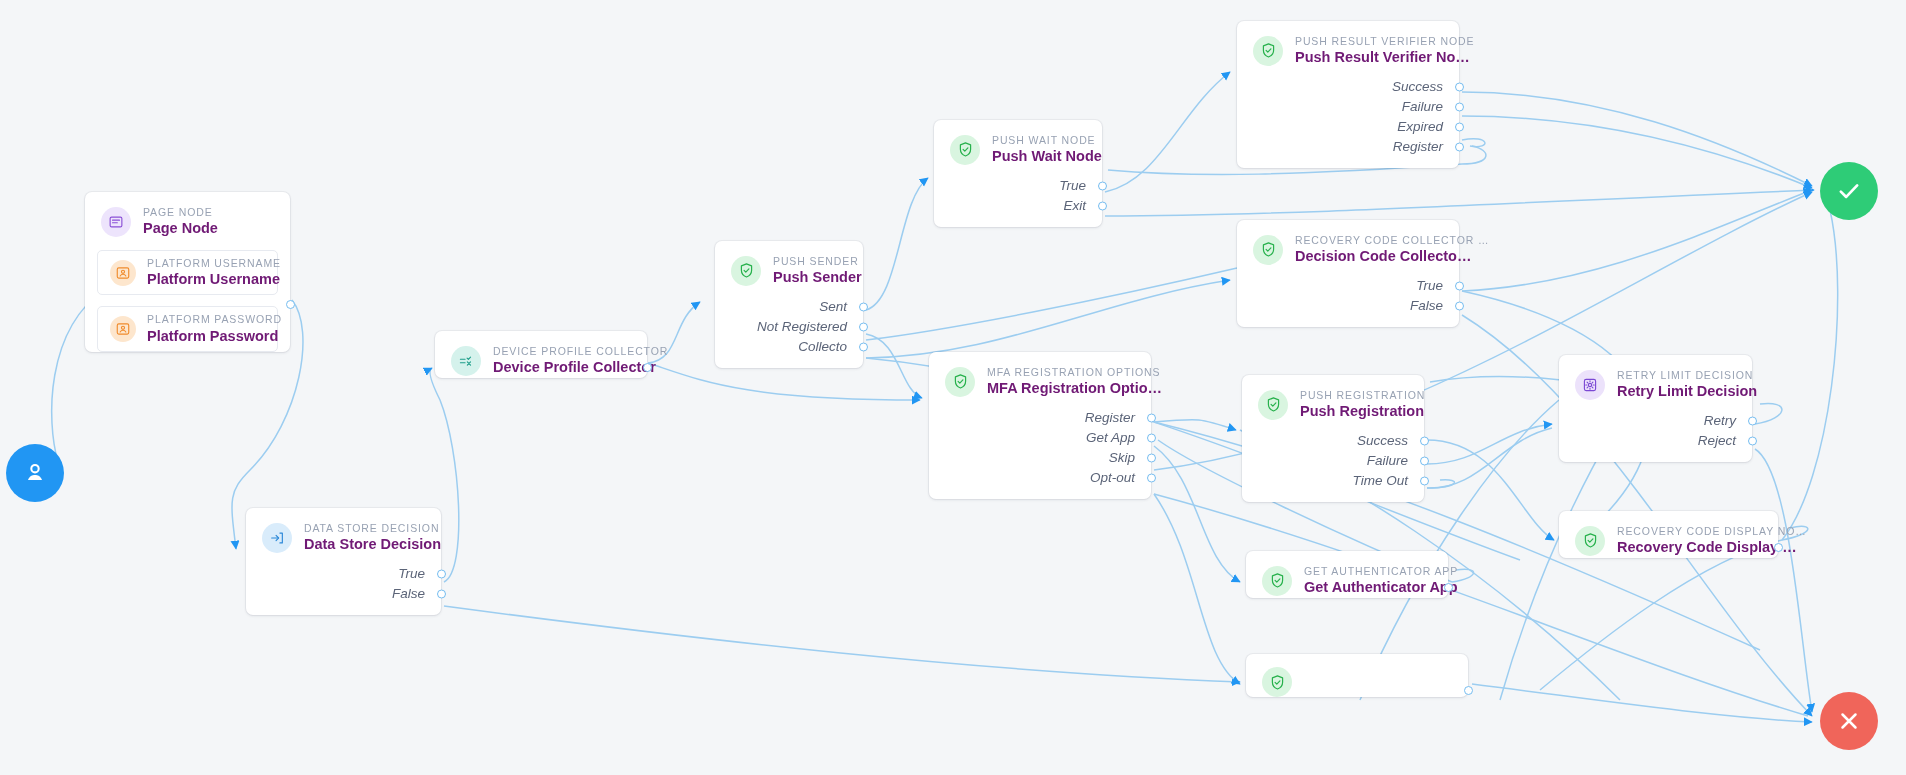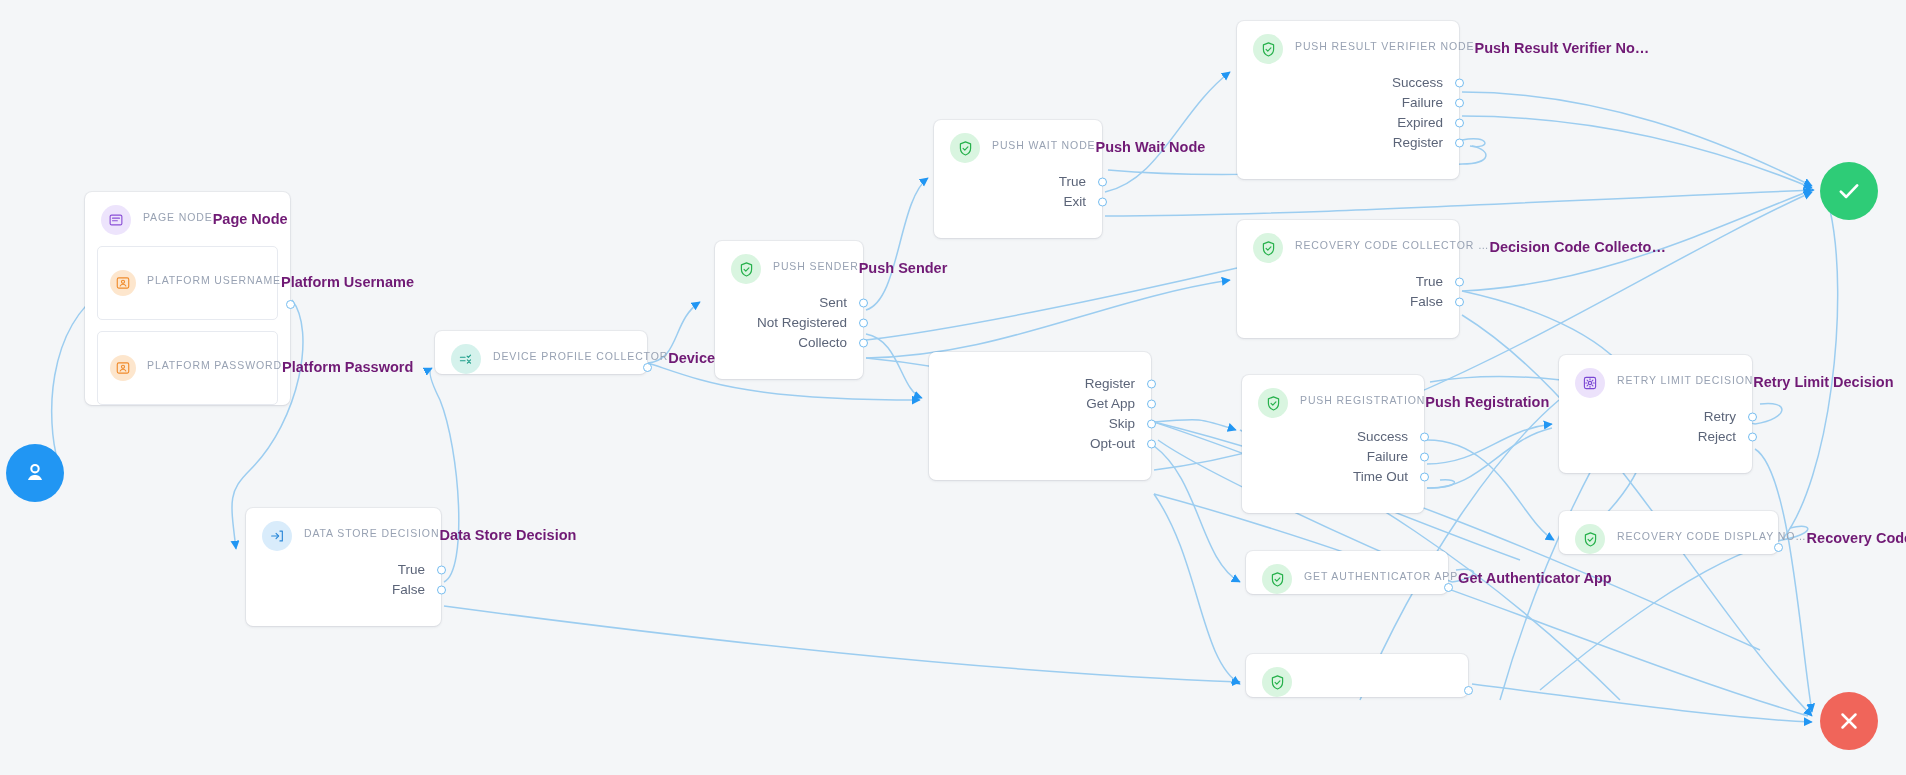--- a/index.html
+++ b/index.html
@@ -19,31 +19,31 @@
     border-radius: 7px;
     box-shadow: 0 1px 3px rgba(16,30,54,.10), 0 0 0 1px rgba(16,30,54,.045);
     padding: 13px 0 0 0;
   }
   .node-head { display: flex; align-items: center; padding: 0 16px 0 16px; }
   .nicon {
     width: 30px; height: 30px; border-radius: 50%;
     display: flex; align-items: center; justify-content: center;
     flex: 0 0 30px; margin-right: 12px;
   }
-  .ntext { display: flex; flex-direction: row; justify-content: flex-end; }
+  .ntext { display: flex; flex-direction: column; justify-content: flex-end; }
   .ntype {
     font-size: 10.5px; letter-spacing: .085em; color: #98a2b3;
     text-transform: uppercase; line-height: 1.35; white-space: nowrap;
     font-weight: 400;
   }
   .ntitle {
     font-size: 14.5px; font-weight: 700; color: #701a75;
     line-height: 1.35; white-space: nowrap;
   }
-  .outs { margin-top: 9px; padding-bottom: 26px; }
+  .outs { margin-top: 9px; padding-bottom: 11px; font-style: italic; }
   .out {
     display: flex; align-items: center; justify-content: flex-end;
     height: 20px; padding-right: 16px; position: relative;
   }
   .out-label { font-size: 13.5px; color: #5b6478; line-height: 1; }
   .port {
     position: absolute; right: -5px; top: 50%; transform: translateY(-50%);
     width: 9px; height: 9px; border-radius: 50%;
     background: #ffffff; border: 1.6px solid #76bdf0;
   }
@@ -52,21 +52,21 @@
     background: #fff; border: 1.6px solid #76bdf0;
   }
 
   
   .subcard {
     margin: 11px 12px 0 12px;
     border: 1px solid #e7eaf0;
     border-radius: 5px;
     background: #fff;
     display: flex; align-items: center;
-    padding: 23px 12px;
+    padding: 5px 12px;
   }
   .subcard:last-child { margin-bottom: 13px; }
 
   
   .terminal {
     position: absolute; width: 58px; height: 58px; border-radius: 50%;
     display: flex; align-items: center; justify-content: center;
   }
   .t-start { background: #2196f3; }
   .t-ok    { background: #2ecc77; }
@@ -374,20 +374,32 @@
           <span class="out-label">True</span>
           <span class="port"></span>
         </div>
         <div class="out">
           <span class="out-label">False</span>
           <span class="port"></span>
         </div>
       </div>
     </div>
     <div class="node" style="left: 929px; top: 352px; width: 222px;">
+      <div class="node-head">
+        <span class="nicon" style="background:#d9f5e0">
+          <svg width="17" height="17" viewBox="0 0 24 24" fill="none" stroke="#27b14c" stroke-width="1.7" stroke-linecap="round" stroke-linejoin="round">
+            <path d="M12 2.6l7.2 2.9v6.1c0 4.6-3 8-7.2 9.6-4.2-1.6-7.2-5-7.2-9.6V5.5z"></path>
+            <path d="M8.6 11.9l2.4 2.4 4.4-4.6"></path>
+          </svg>
+        </span>
+        <span class="ntext">
+          <span class="ntype">MFA REGISTRATION OPTIONS</span>
+          <span class="ntitle">MFA Registration Optio…</span>
+        </span>
+      </div>
       <div class="outs">
         <div class="out">
           <span class="out-label">Register</span>
           <span class="port"></span>
         </div>
         <div class="out">
           <span class="out-label">Get App</span>
           <span class="port"></span>
         </div>
         <div class="out">

